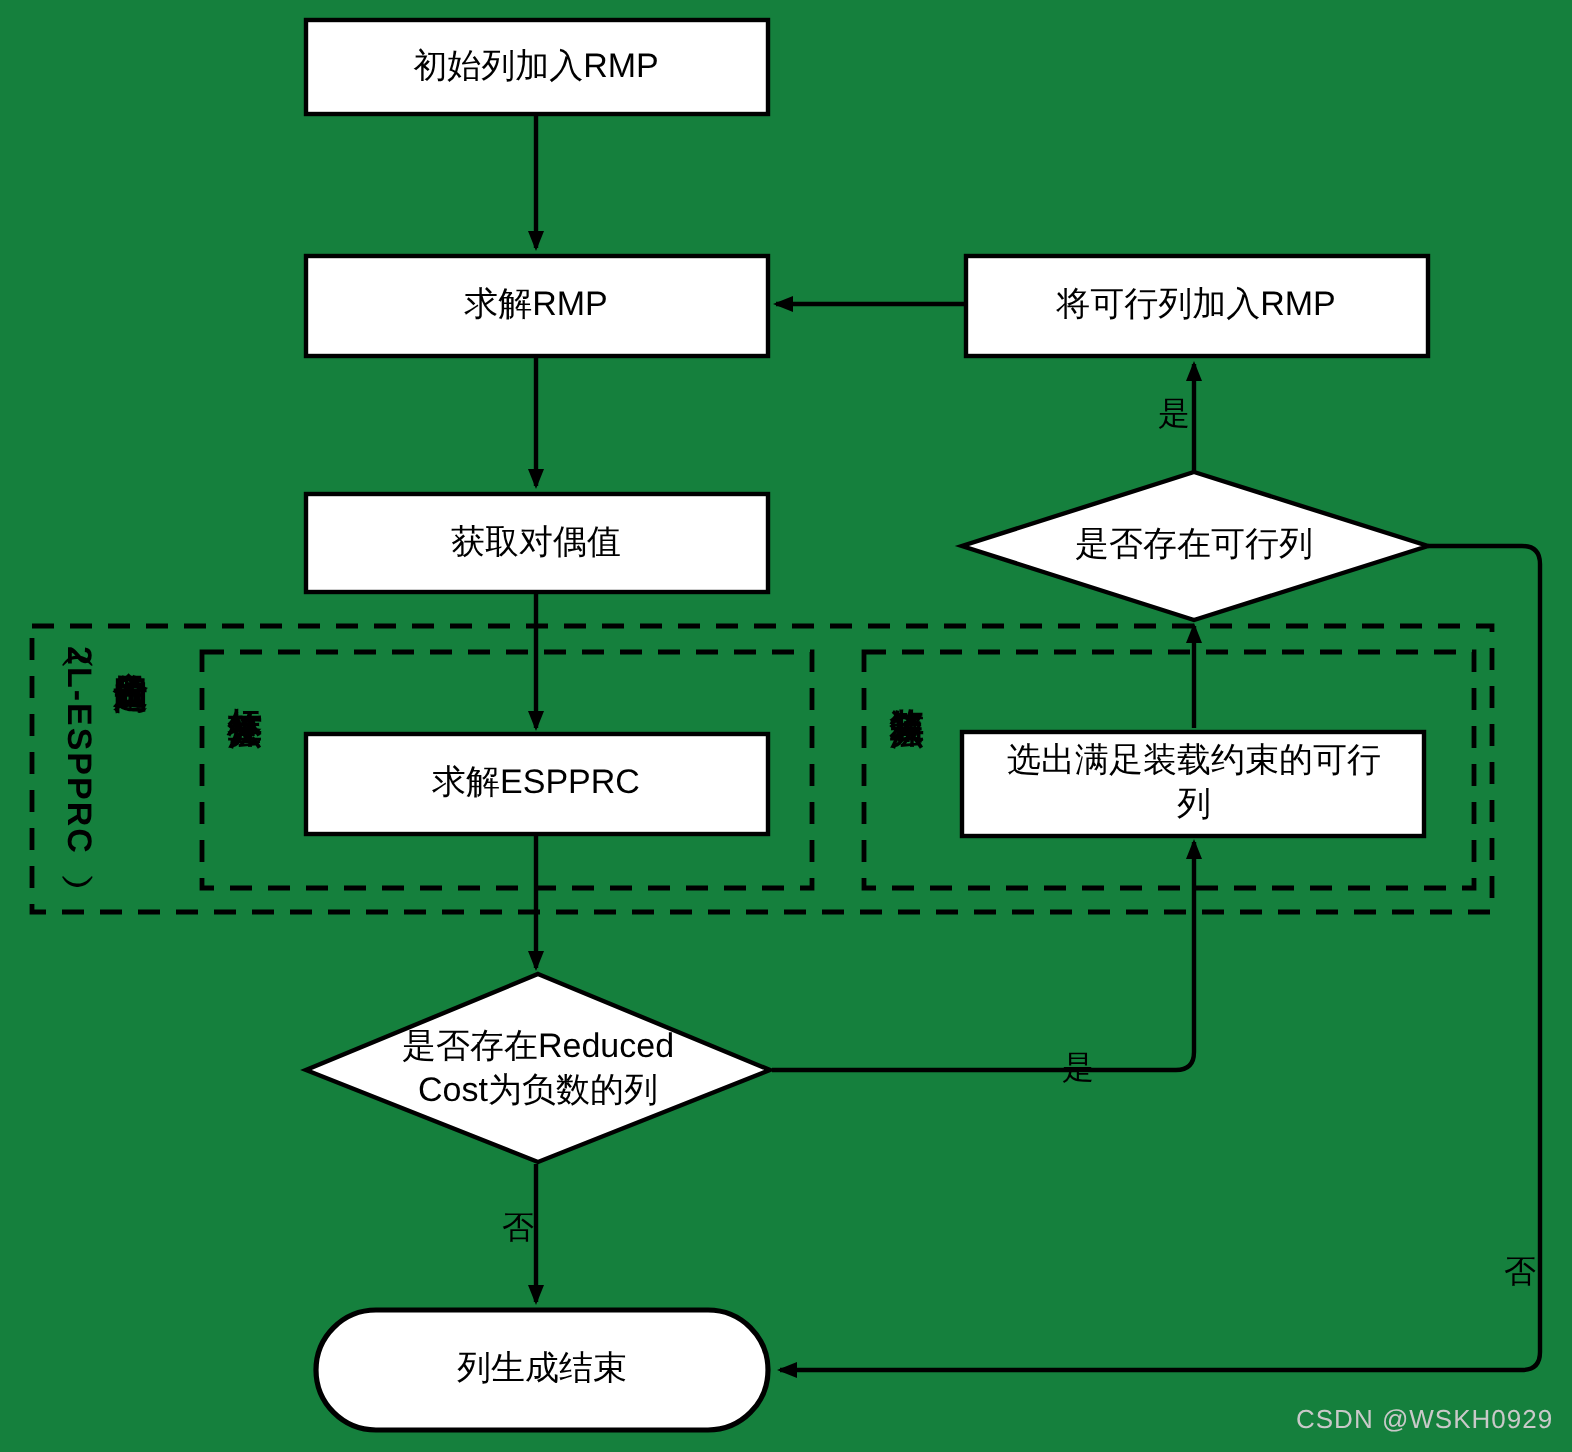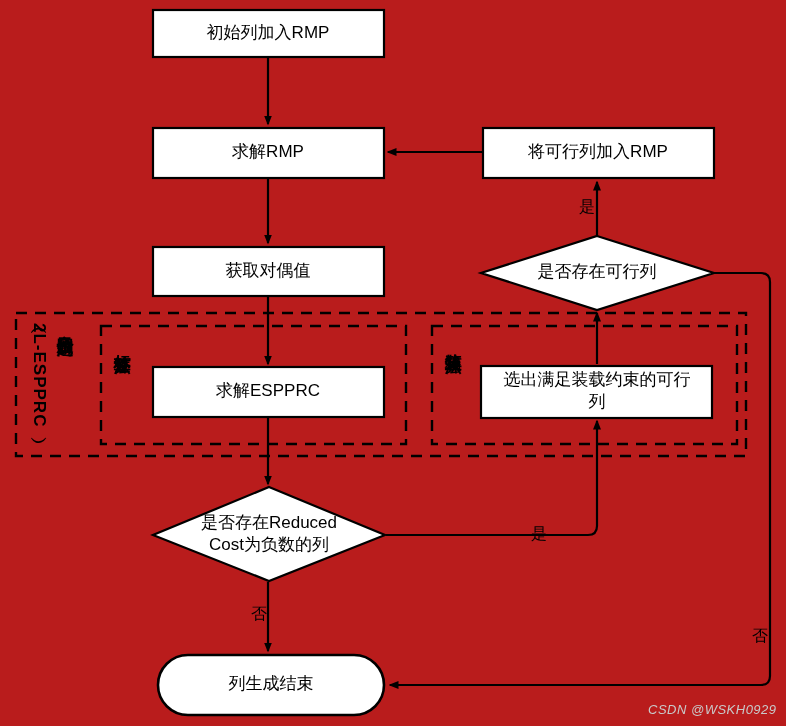--- a/index.html
+++ b/index.html
@@ -4,21 +4,21 @@
 <style>
   html, body {
     margin: 0;
     padding: 0;
     background: #ffffff;
   }
   #canvas {
     position: relative;
     width: 786px;
     height: 726px;
-    background: #b91c1c;
+    background: #15803d;
     overflow: hidden;
     font-family: "Liberation Sans", "DejaVu Sans", sans-serif;
   }
   svg.flow {
     position: absolute;
     left: 0;
     top: 0;
     width: 786px;
     height: 726px;
   }
@@ -160,15 +160,15 @@
   </svg>
 
   <div class="group-label" style="left: 56px; top: 322px; height: 126px;">定价子问题</div>
 
   <div class="group-label" style="left: 30px; top: 322px; height: 126px; text-orientation: mixed;">（2L-ESPPRC）</div>
 
   <div class="group-label" style="left: 113px; top: 340px; height: 96px;">标签算法</div>
 
   <div class="group-label" style="left: 444px; top: 340px; height: 96px;">装箱算法</div>
 
-  <div class="watermark" style="left: 648px; top: 702px; font-style: italic;">CSDN @WSKH0929</div>
+  <div class="watermark" style="left: 648px; top: 702px;">CSDN @WSKH0929</div>
 
 </div>
 
 </body></html>

